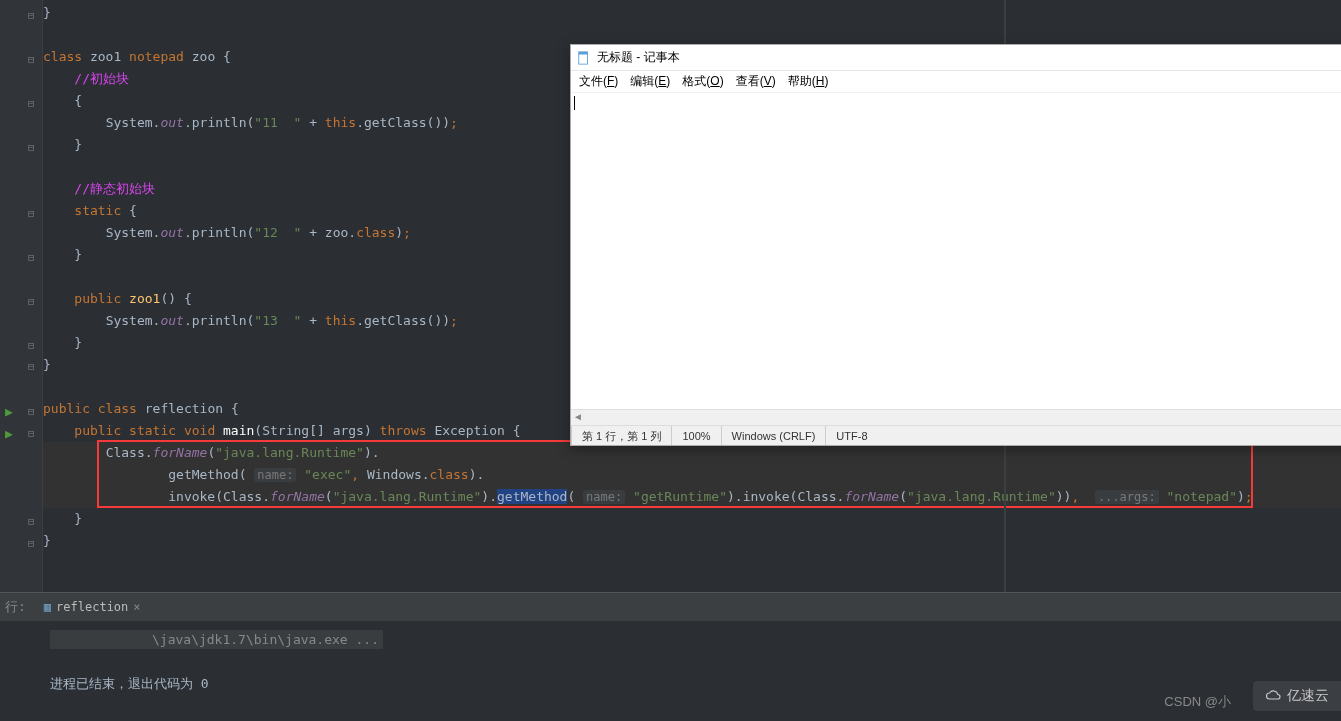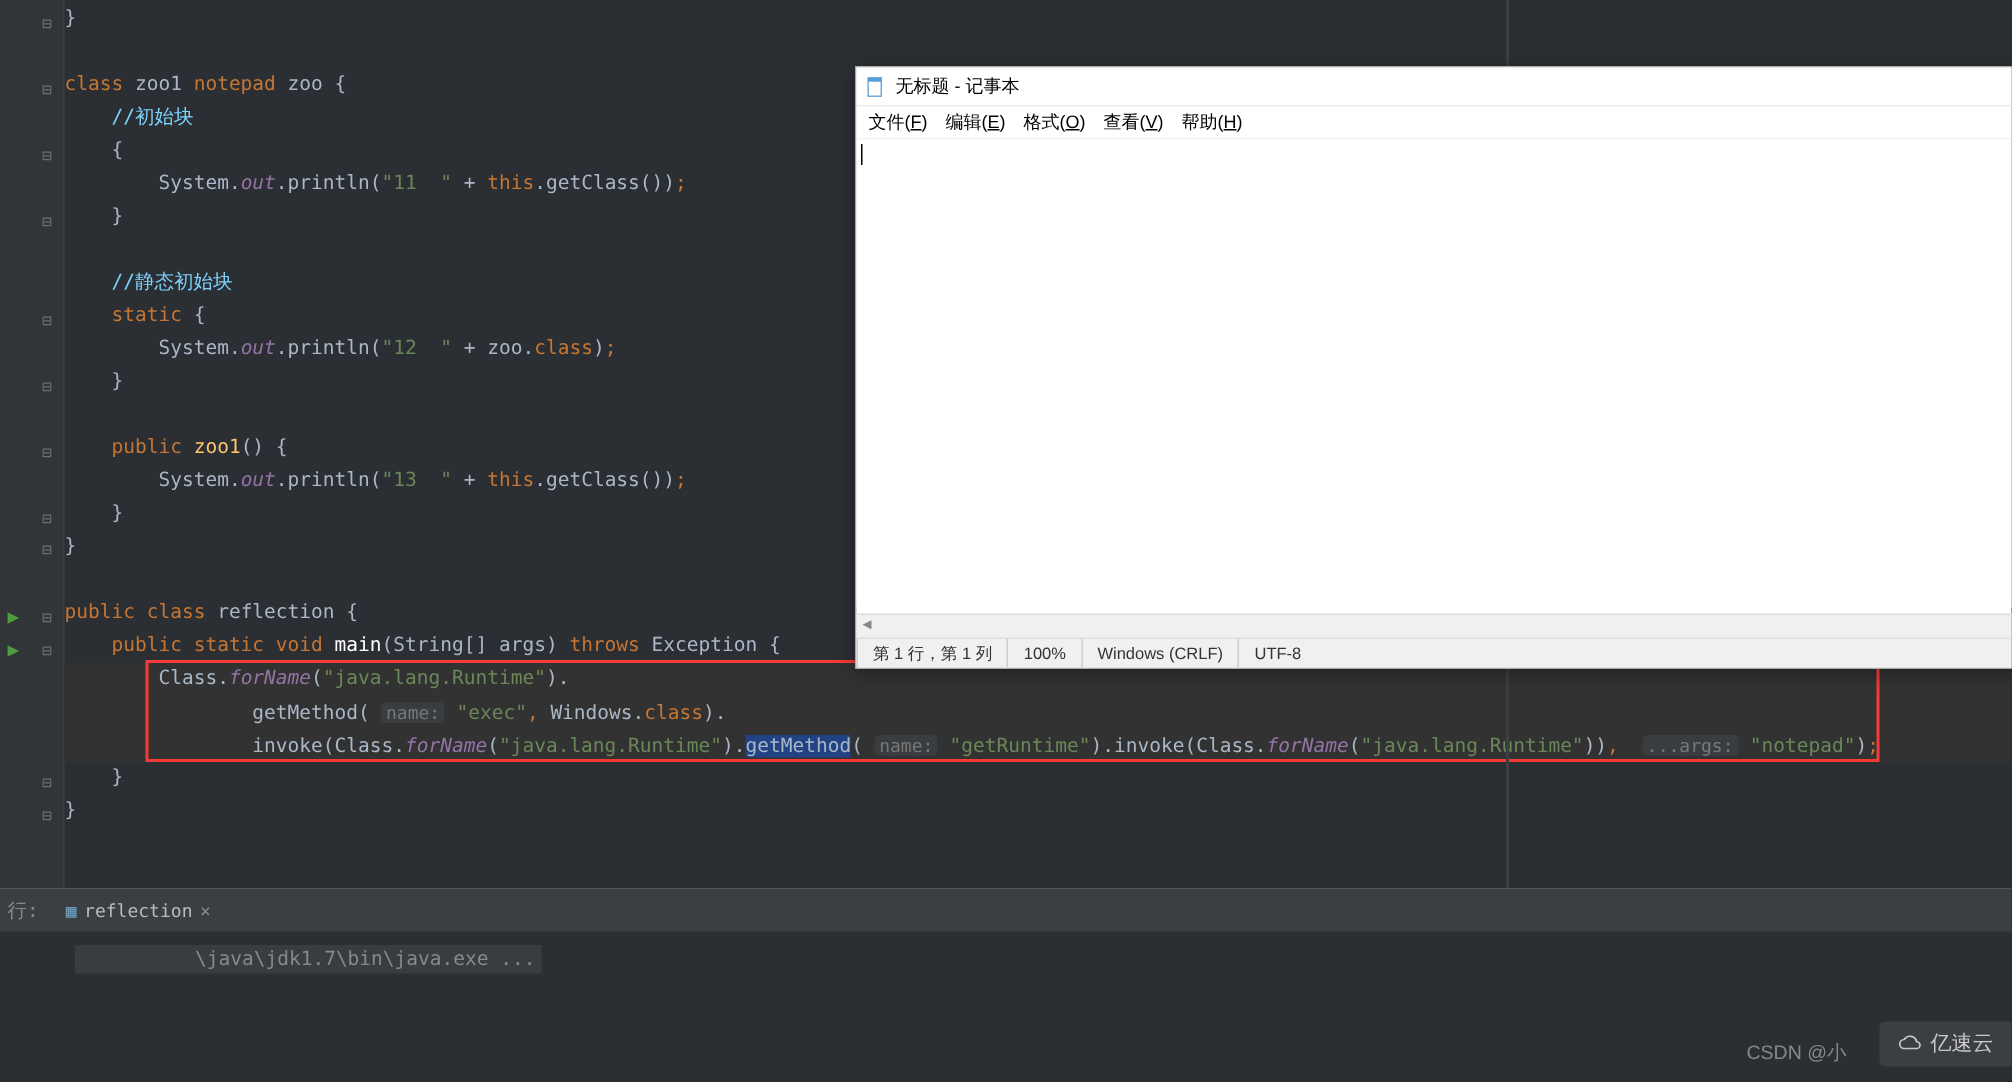--- a/index.html
+++ b/index.html
@@ -32,21 +32,21 @@
   position: absolute;
   left: 43px; top: 0;
   right: 0;
   padding-top: 2px;
 }
 .line { height: 22px; line-height: 22px; white-space: pre; }
 .kw { color: #c57633; }
 .cls { color: #a9b7c6; }
 .fld { color: #9373a5; font-style: italic; }
 .str { color: #6a8759; }
-.cmt { color: #7dd3fc; }
+.cmt { color: #d946ef; }
 .hint { color: #787878; background: #3a3d40; padding: 0 3px; border-radius: 3px; font-size: 12px; }
 .hl-line { background: #323232; }
 .highlight-box {
   position: absolute;
   border: 2px solid #f63a3a;
   left: 97px; top: 440px;
   width: 1156px; height: 68px;
   pointer-events: none;
 }
 .gutter-icon { position: absolute; left: 5px; width: 12px; height: 12px; }
@@ -238,22 +238,23 @@
   <div class="tab-bar">
     <span style="color:#888;margin-right:10px">行:</span>
     <div class="tab">
       <span style="color:#6e9cbe">▦</span>
       <span>reflection</span>
       <span class="tab-close">×</span>
     </div>
   </div>
 
   <div class="console">
-    <div class="line"><span class="path" style="padding-left:80px">\java\jdk1.7\bin\java.exe ...</span></div>
+    <div class="line"><span class="path" style="padding-left:102px">\java\jdk1.7\bin\java.exe ...</span></div>
     <div class="line" style="height:22px"></div>
+    <div class="line">进程已结束，退出代码为 0</div>
   </div>
 </div>
 
 <div class="notepad">
   <div class="np-titlebar">
     <svg class="np-icon" viewBox="0 0 16 16">
         <rect x="2" y="1" width="10" height="14" fill="#fff" stroke="#5aa0d8"></rect>
         <rect x="2" y="1" width="10" height="3" fill="#5aa0d8"></rect>
       </svg>
     <span class="np-title">无标题 - 记事本</span>

